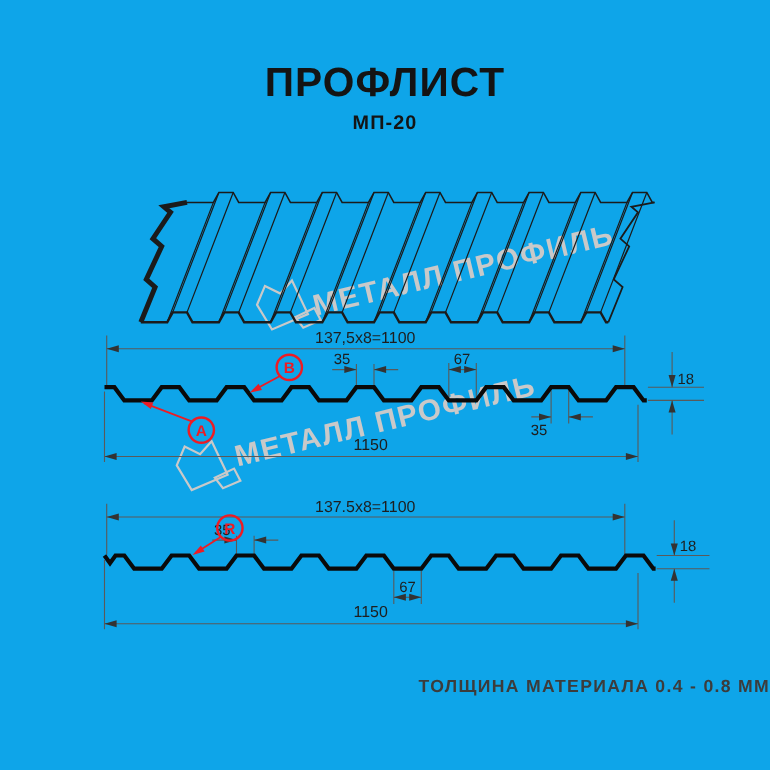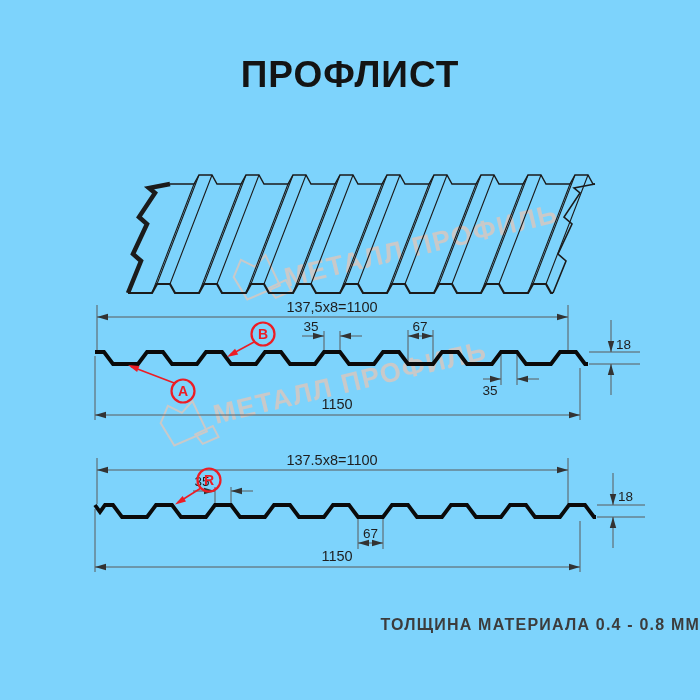--- a/index.html
+++ b/index.html
@@ -1,36 +1,37 @@
 <!DOCTYPE html>
 <html><head>
 <meta charset="utf-8">
 <style>
   html,body{margin:0;padding:0;background:#ffffff;}
-  #page{position:relative;width:700px;height:700px;background:#7dd3fc;overflow:hidden;
+  #page{position:relative;width:700px;height:700px;background:#0ea5e9;overflow:hidden;
         font-family:"Liberation Sans", sans-serif;}
   .title{position:absolute;left:0;top:54px;width:700px;text-align:center;
          font-size:37px;font-weight:800;letter-spacing:1px;color:#141414;}
   .subtitle{position:absolute;left:0;top:101px;width:700px;text-align:center;
          font-size:18px;font-weight:700;letter-spacing:1px;color:#141414;}
   .footer{position:absolute;left:0;top:616px;width:700px;text-align:right;
          font-size:16px;font-weight:700;letter-spacing:1.2px;color:#3c3c3c;}
   svg{position:absolute;left:0;top:0;}
   .dimtxt{font-family:"Liberation Sans", sans-serif;font-size:13.5px;fill:#1e1e1e;}
   .bigdim{font-family:"Liberation Sans", sans-serif;font-size:14.5px;fill:#1e1e1e;}
   .ptlbl{font-family:"Liberation Sans", sans-serif;font-size:14px;font-weight:700;}
   .wmtxt{font-family:"Liberation Sans", sans-serif;font-size:27px;font-weight:700;
          letter-spacing:1.5px;}
 </style>
 </head>
 <body>
 
 <div id="page">
 
   <div class="title">ПРОФЛИСТ</div>
+  <div class="subtitle">МП-20</div>
 
   <svg width="700" height="700" viewBox="0 0 700 700">
 
     <g stroke="#c9c9c9" fill="none" stroke-width="2">
       <g transform="translate(228,262) rotate(-13.5)">
         <path d="M2,16 L13,1 L25,11 L38,2 L45,35 L10,41 Z"></path>
         <path d="M33,35 L52,31 L55,43 L38,46 Z"></path>
       </g>
     </g>
     <text class="wmtxt" fill="#c9c9c9" transform="translate(287,287) rotate(-13.5)">МЕТАЛЛ ПРОФИЛЬ</text>

